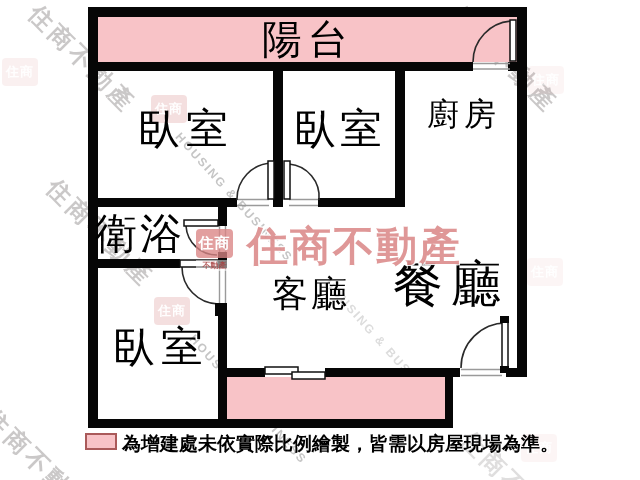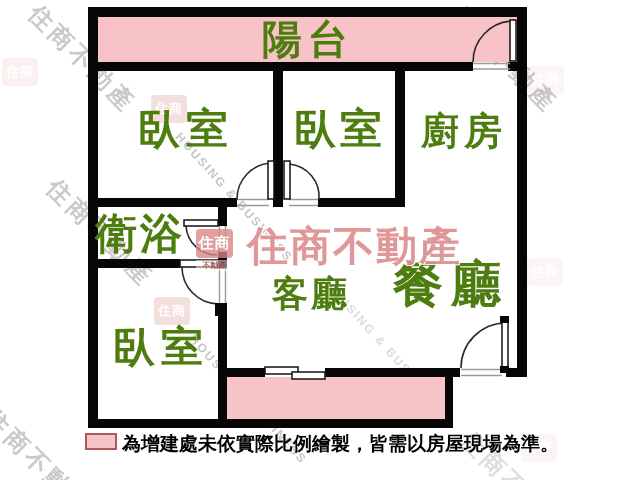--- a/index.html
+++ b/index.html
@@ -6,21 +6,21 @@
   #stage{position:relative;width:640px;height:480px;background:#fff;overflow:hidden;
          font-family:"Liberation Sans",sans-serif;}
   
   .pink{position:absolute;background:#f8c3c7;}
   
   .wall{position:absolute;background:#060606;z-index:3;}
   
   #doors{position:absolute;left:0;top:0;z-index:4;}
   
   .room-label{position:absolute;transform:translate(-50%,-50%);z-index:5;
-    color:#4d7c0f;font-weight:700;white-space:nowrap;line-height:1;}
+    color:#000000;font-weight:400;white-space:nowrap;line-height:1;}
   
   .wm-diag{position:absolute;z-index:1;transform:rotate(45deg);transform-origin:0 0;
     color:rgba(150,145,145,.5);font-size:24px;font-weight:700;letter-spacing:4px;white-space:nowrap;}
   .wm-en{position:absolute;z-index:1;transform:rotate(48deg);transform-origin:0 0;
     color:rgba(150,150,150,.55);font-size:12px;font-weight:700;letter-spacing:2px;white-space:nowrap;}
   .wm-ghost{position:absolute;z-index:1;width:36px;height:28px;border-radius:4px;
     background:rgba(214,140,140,.28);color:rgba(255,255,255,.95);font-size:13px;font-weight:700;
     display:flex;align-items:center;justify-content:center;letter-spacing:1px;}
   
   #brand-center{position:absolute;z-index:6;opacity:.92;}
@@ -124,21 +124,21 @@
     <g fill="#060606">
       <rect x="500" y="316" width="9" height="7"></rect>
       <rect x="500" y="366" width="9" height="7"></rect>
       <rect x="215" y="303" width="12" height="13"></rect>
     </g>
   </svg>
 
   <div class="room-label" style="left:308px;top:39px;font-size:40px;letter-spacing:6px;">陽台</div>
   <div class="room-label" style="left:186px;top:129px;font-size:42px;letter-spacing:6px;">臥室</div>
   <div class="room-label" style="left:340px;top:129px;font-size:42px;letter-spacing:4px;">臥室</div>
-  <div class="room-label" style="left:464px;top:131px;font-size:38px;letter-spacing:5px;">廚房</div>
+  <div class="room-label" style="left:464px;top:114px;font-size:32px;letter-spacing:5px;">廚房</div>
   <div class="room-label" style="left:140px;top:234px;font-size:42px;letter-spacing:3px;">衛浴</div>
   <div class="room-label" style="left:311px;top:287px;font-size:36px;letter-spacing:3px;margin-top:7px;">客廳</div>
   <div class="room-label" style="left:451px;top:284px;font-size:50px;letter-spacing:8px;">餐廳</div>
   <div class="room-label" style="left:161px;top:347px;font-size:42px;letter-spacing:6px;">臥室</div>
 
   <div id="brand-center">
     <div id="brand-logo">住商</div>
     <div id="brand-logo-sub">不動產</div>
     <div id="brand-text">住商不動產</div>
   </div>

